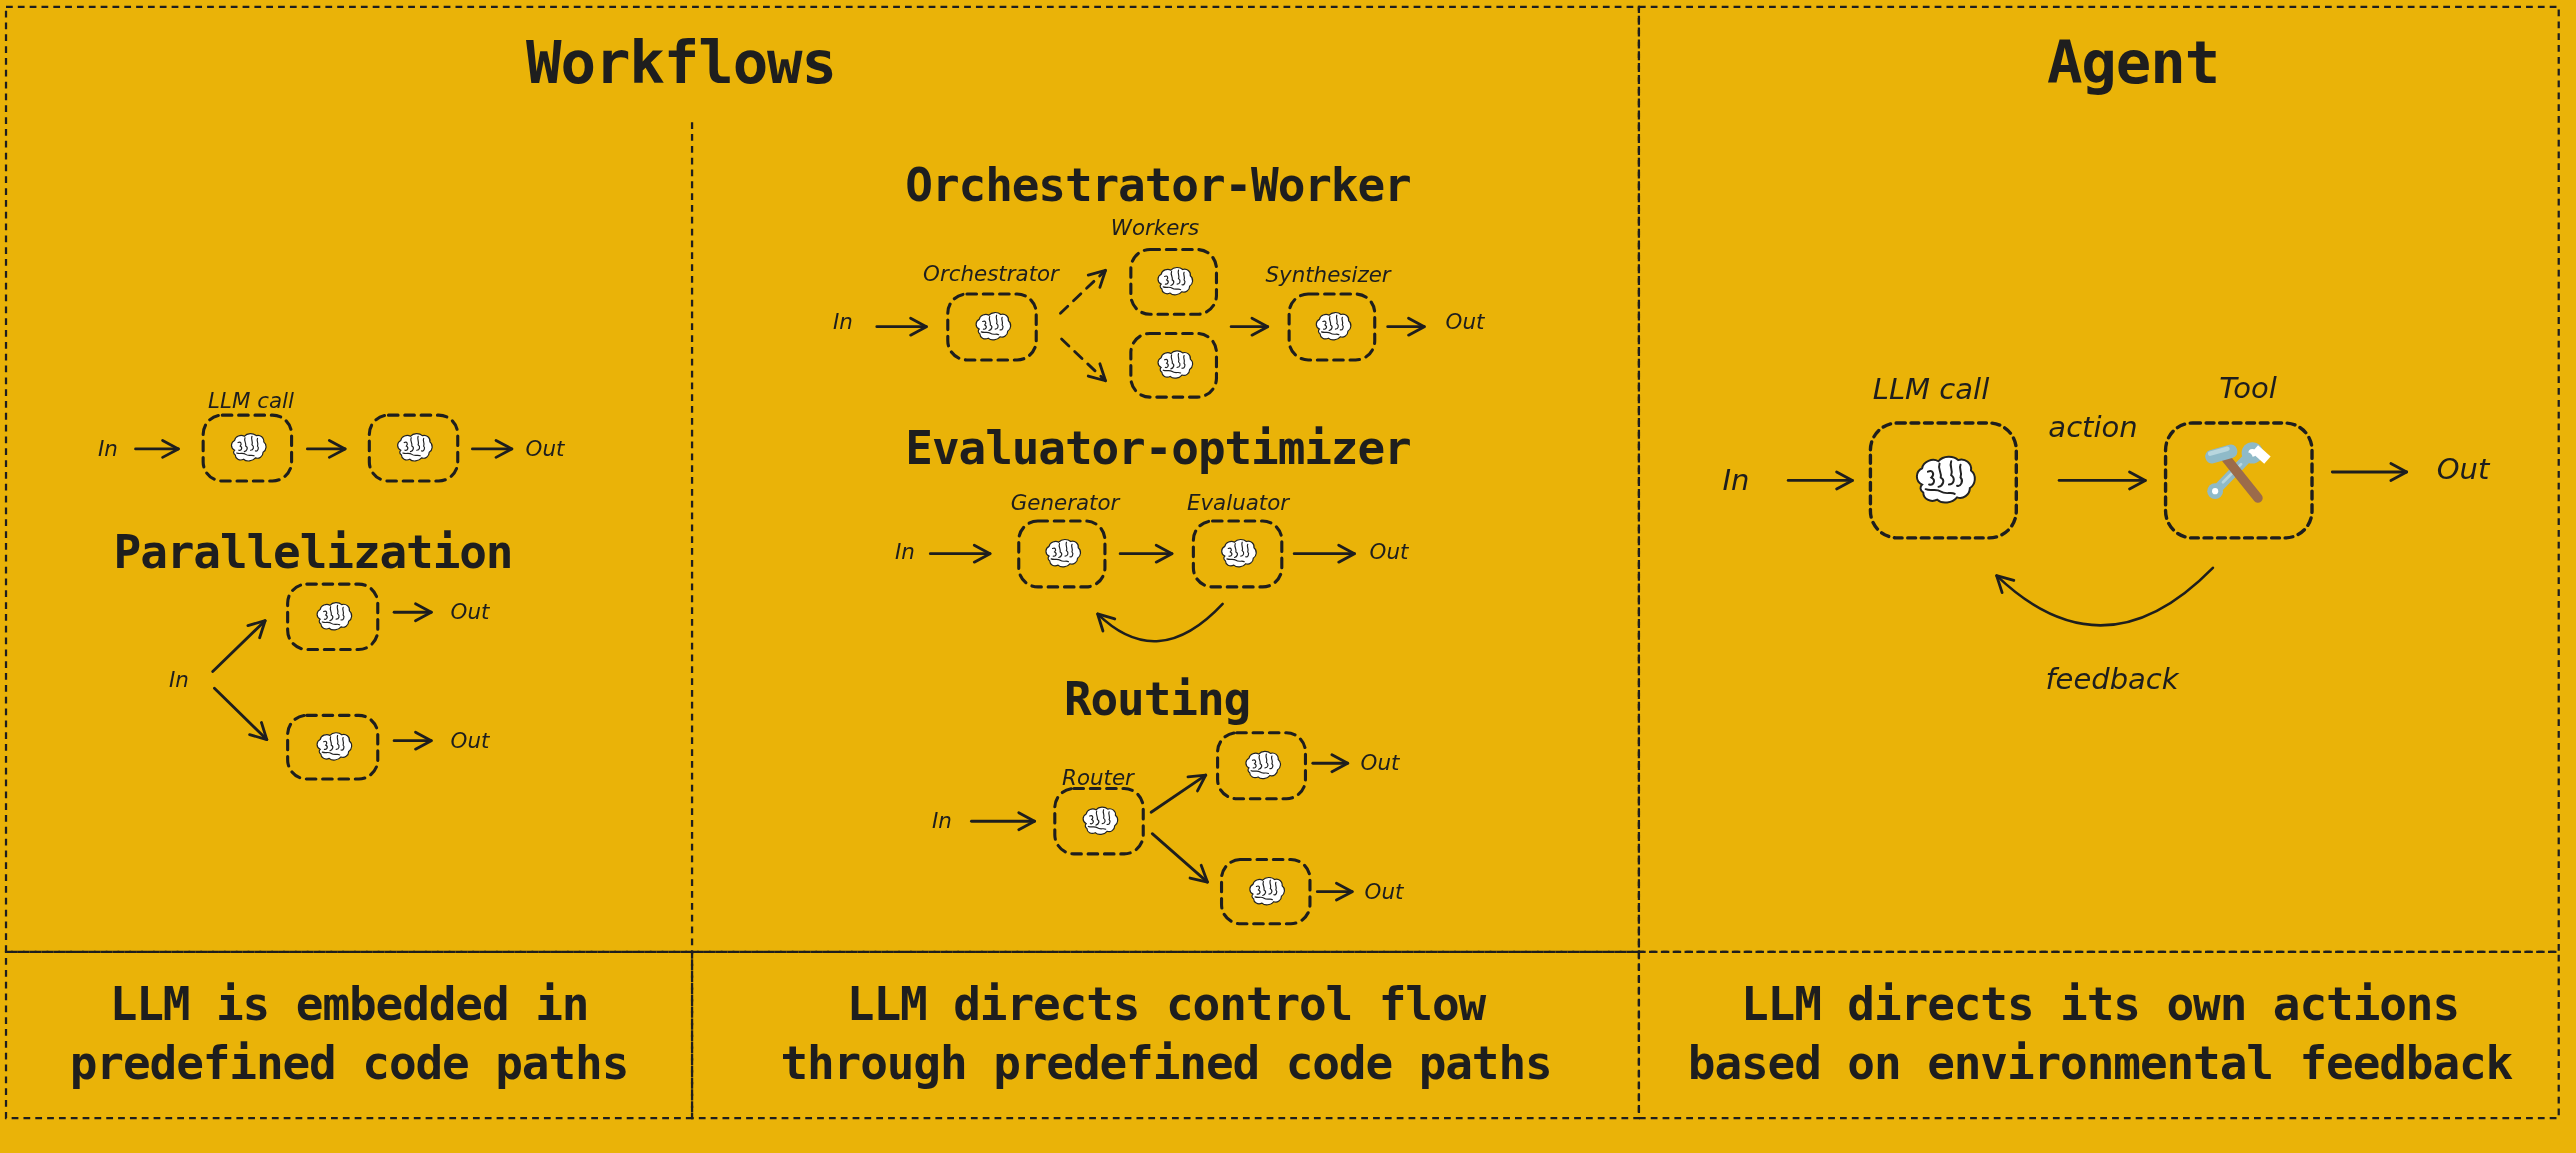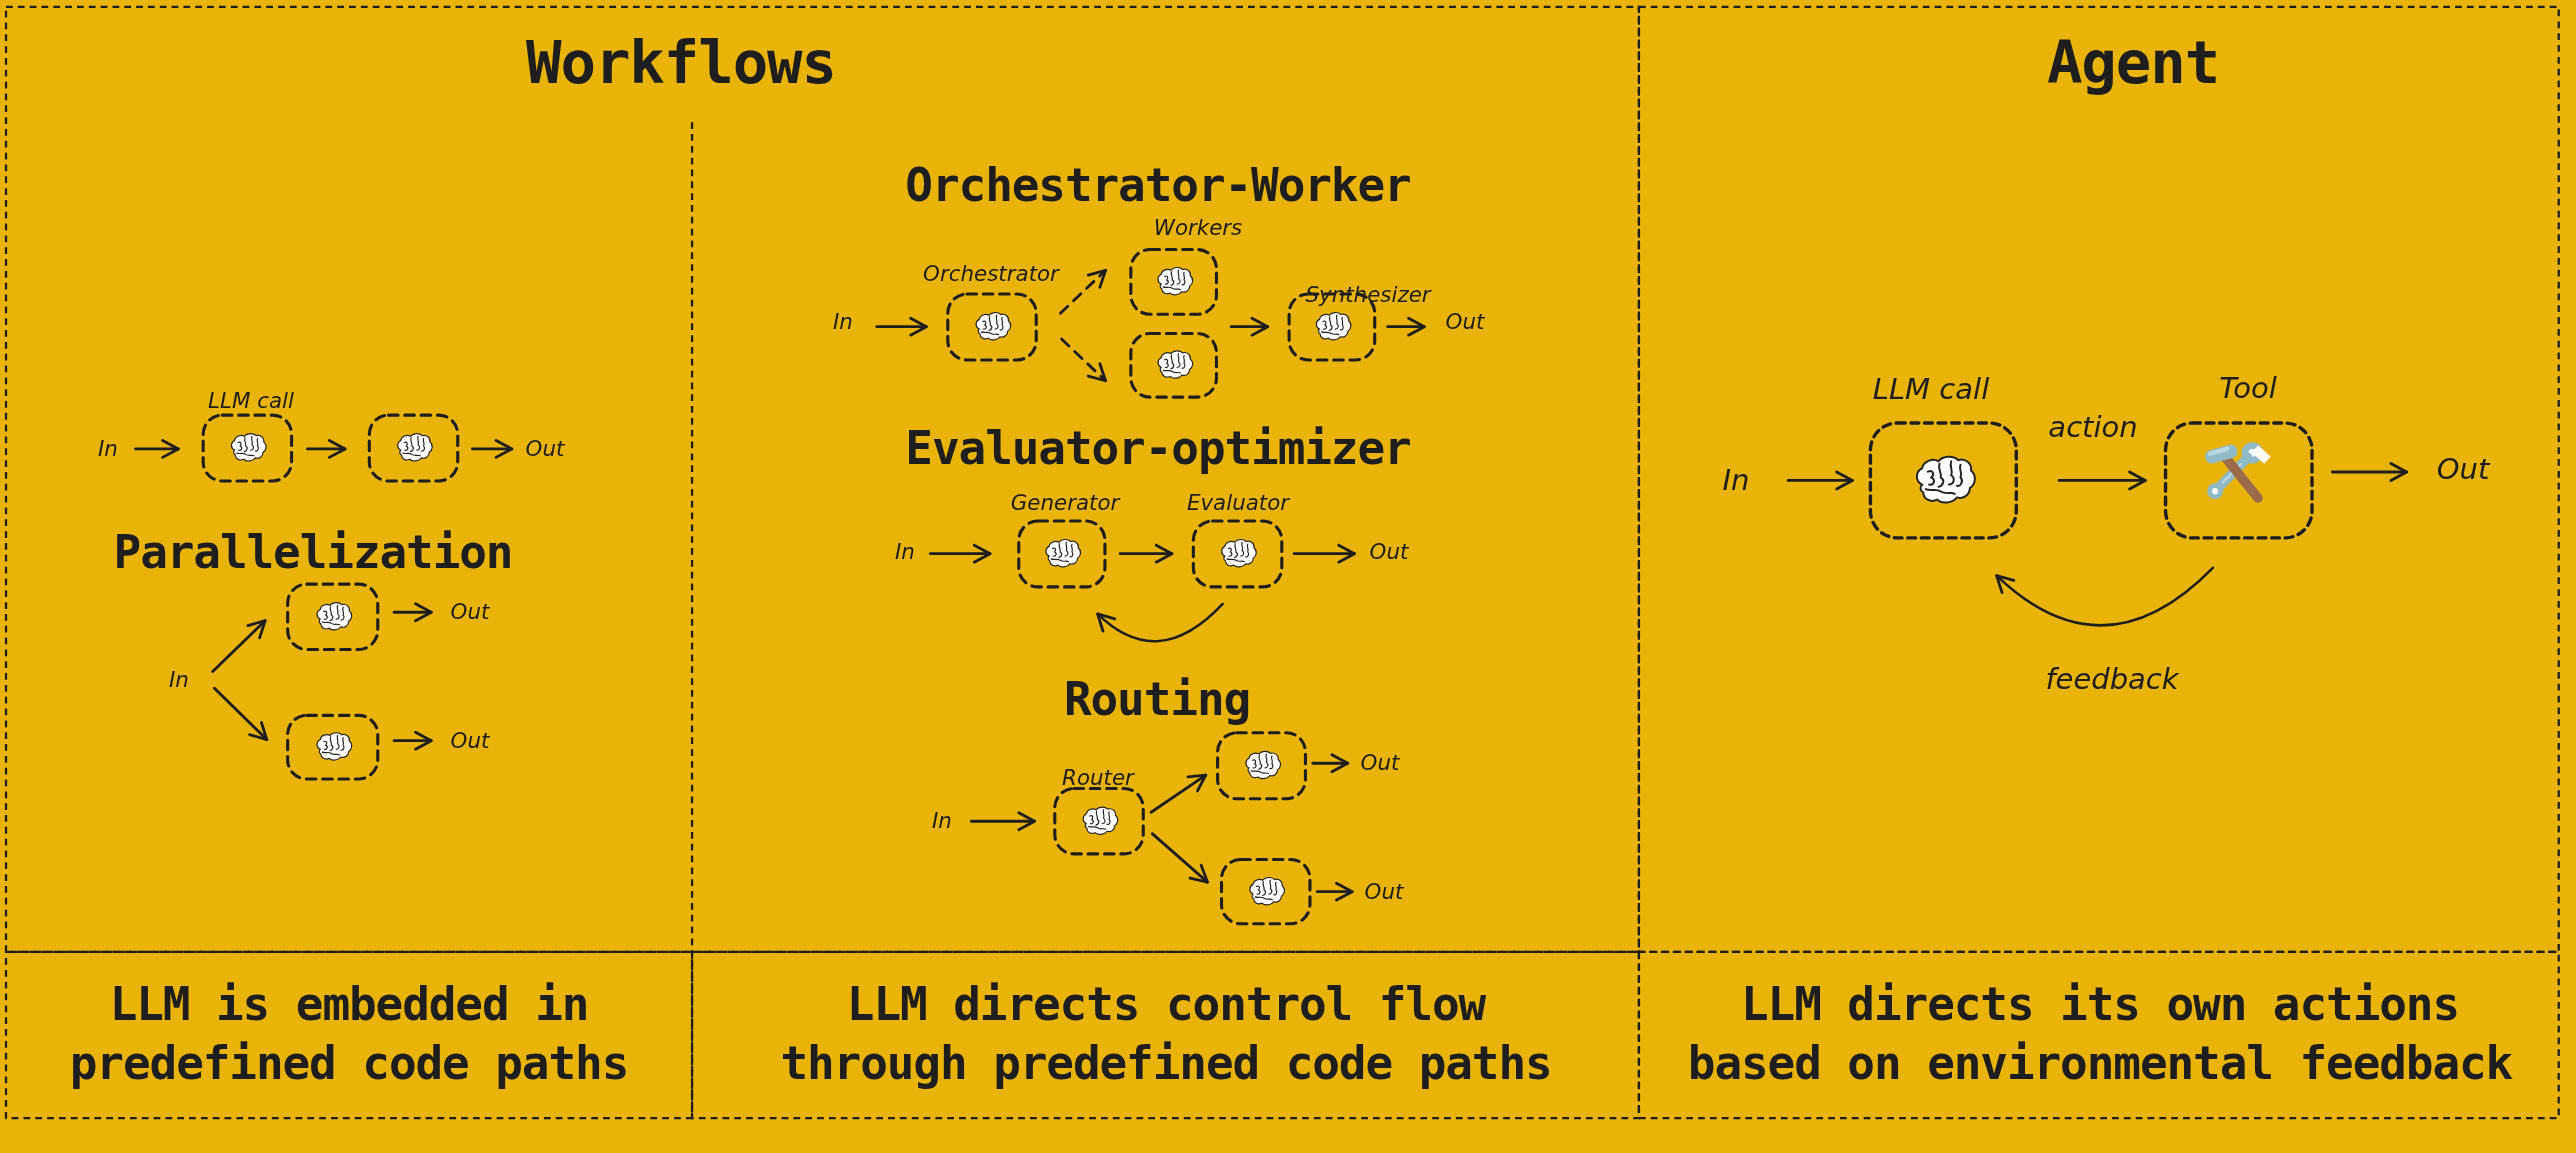--- a/index.html
+++ b/index.html
@@ -143,23 +143,23 @@
   <div class="label mono-m" style="left:1157px;top:699px;">Routing</div>
 
   <div class="label hand" style="left:251px;top:401px;">LLM call</div>
   <div class="label hand" style="left:108px;top:449px;">In</div>
   <div class="label hand" style="left:545px;top:449px;">Out</div>
 
   <div class="label hand" style="left:179px;top:680px;">In</div>
   <div class="label hand" style="left:470px;top:612px;">Out</div>
   <div class="label hand" style="left:470px;top:741px;">Out</div>
 
-  <div class="label hand" style="left:1198px;top:228px;">Workers</div>
+  <div class="label hand" style="left:1155px;top:228px;">Workers</div>
   <div class="label hand" style="left:991px;top:274px;">Orchestrator</div>
-  <div class="label hand" style="left:1368px;top:275px;margin-top:20px;">Synthesizer</div>
+  <div class="label hand" style="left:1328px;top:275px;">Synthesizer</div>
   <div class="label hand" style="left:843px;top:322px;">In</div>
   <div class="label hand" style="left:1465px;top:322px;">Out</div>
 
   <div class="label hand" style="left:1065px;top:503px;">Generator</div>
   <div class="label hand" style="left:1238px;top:503px;">Evaluator</div>
   <div class="label hand" style="left:905px;top:552px;">In</div>
   <div class="label hand" style="left:1389px;top:552px;">Out</div>
 
   <div class="label hand" style="left:1098px;top:778px;">Router</div>
   <div class="label hand" style="left:942px;top:821px;">In</div>

